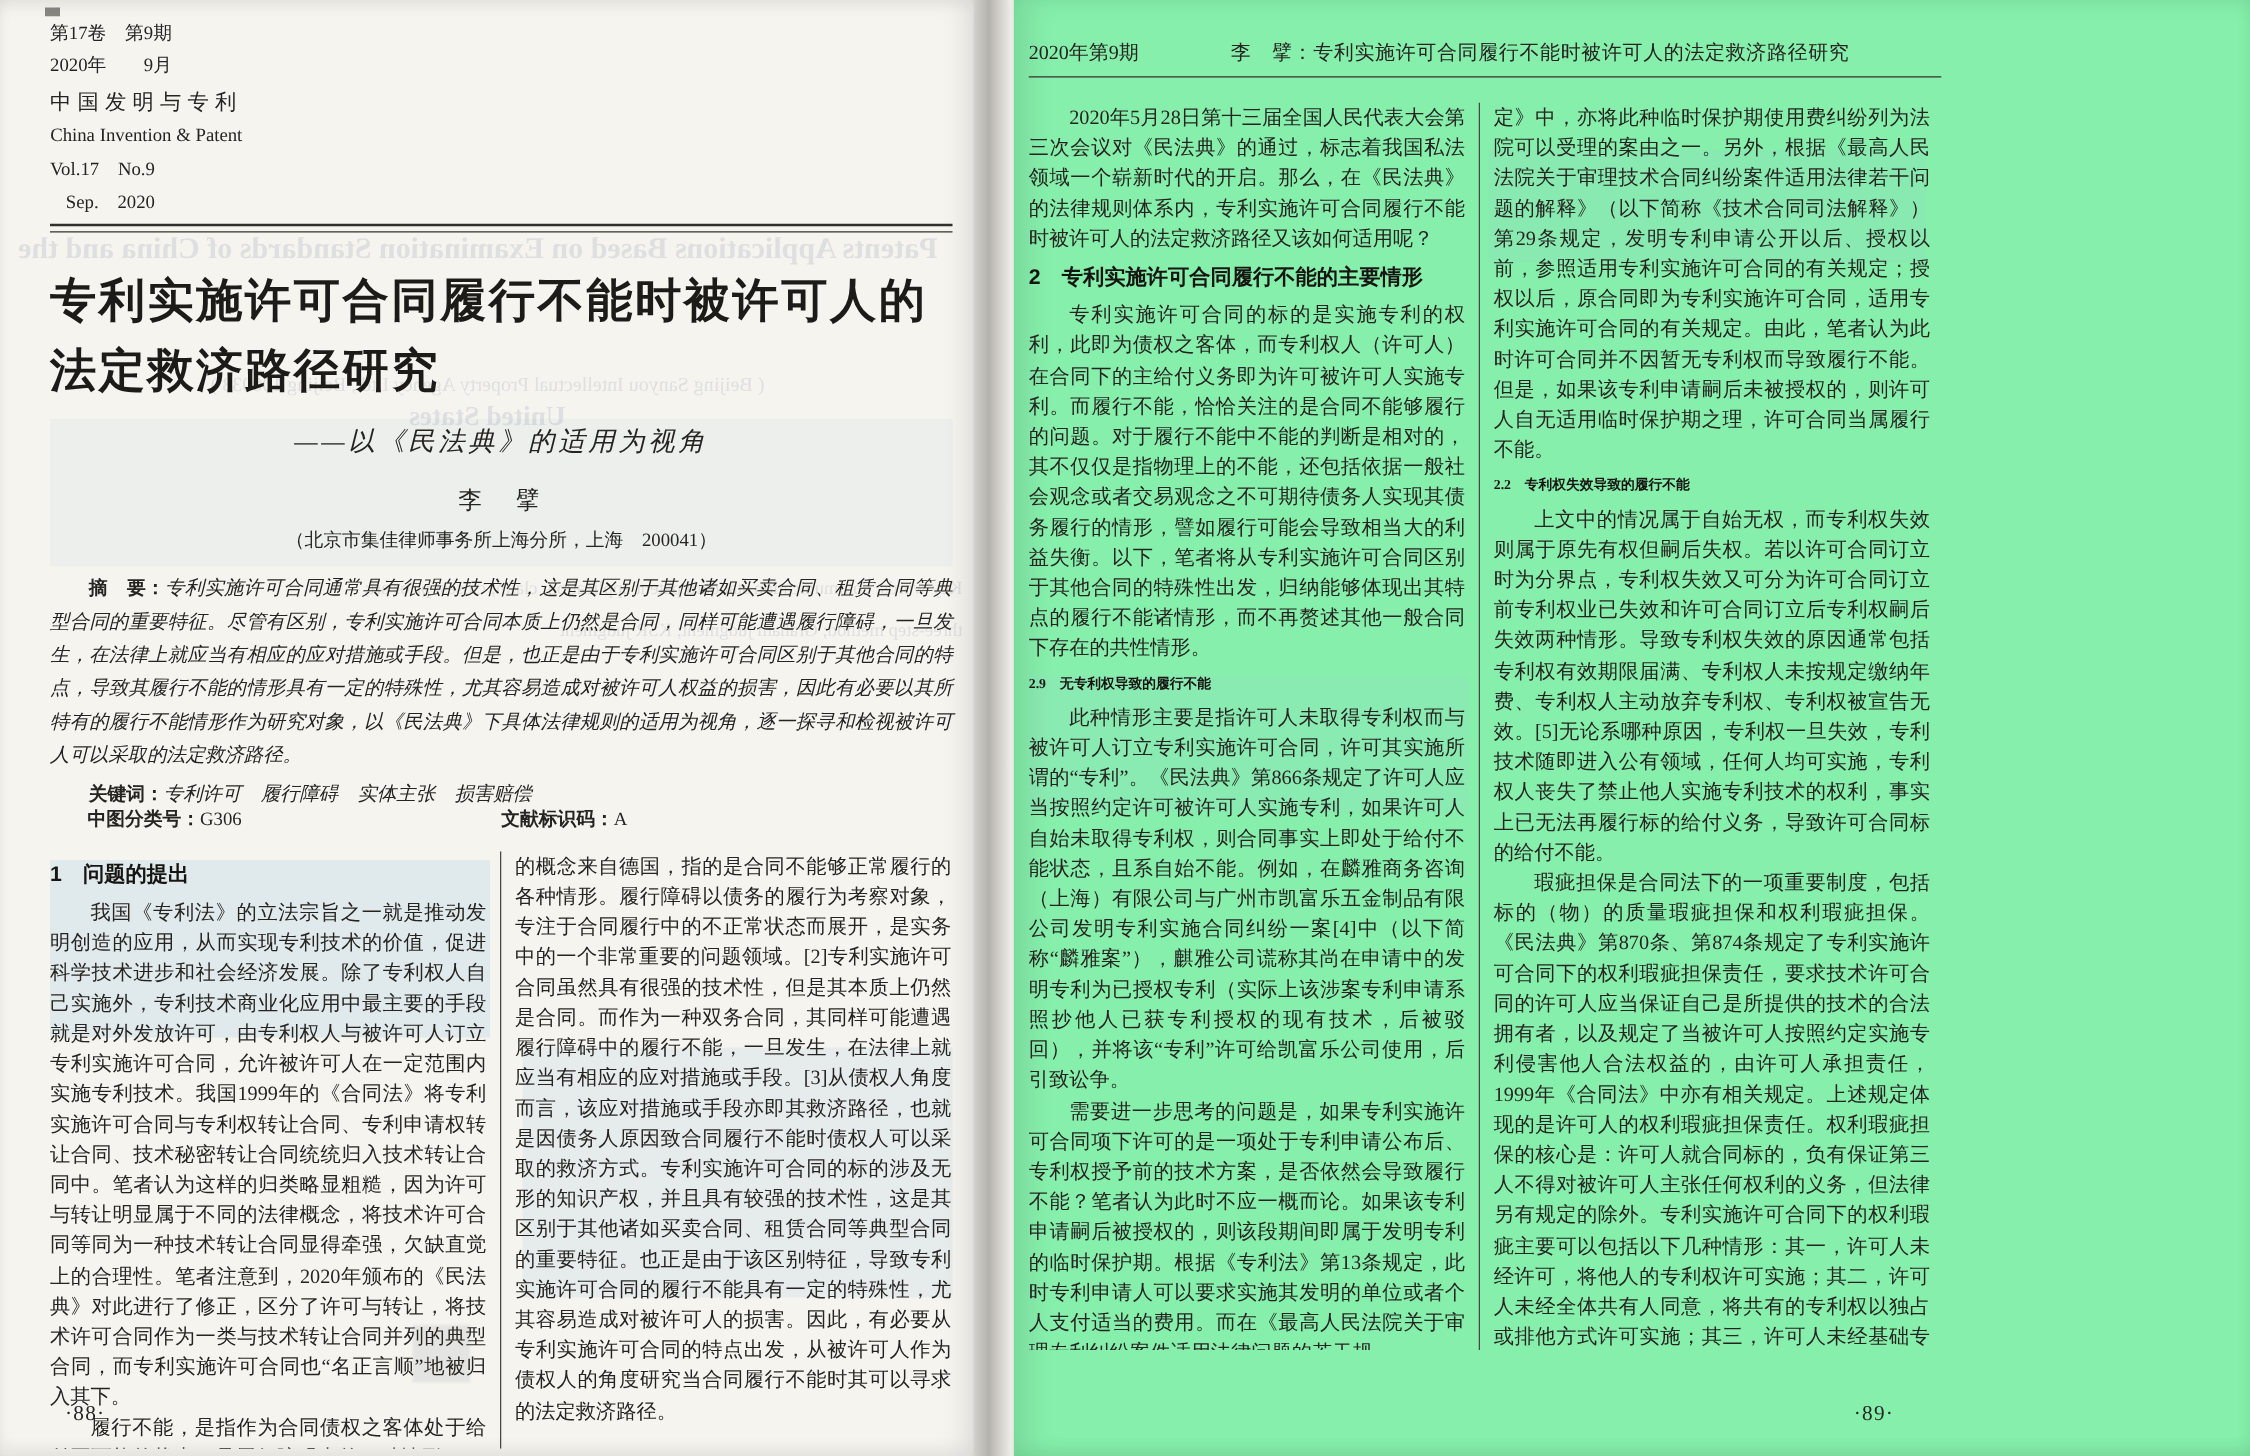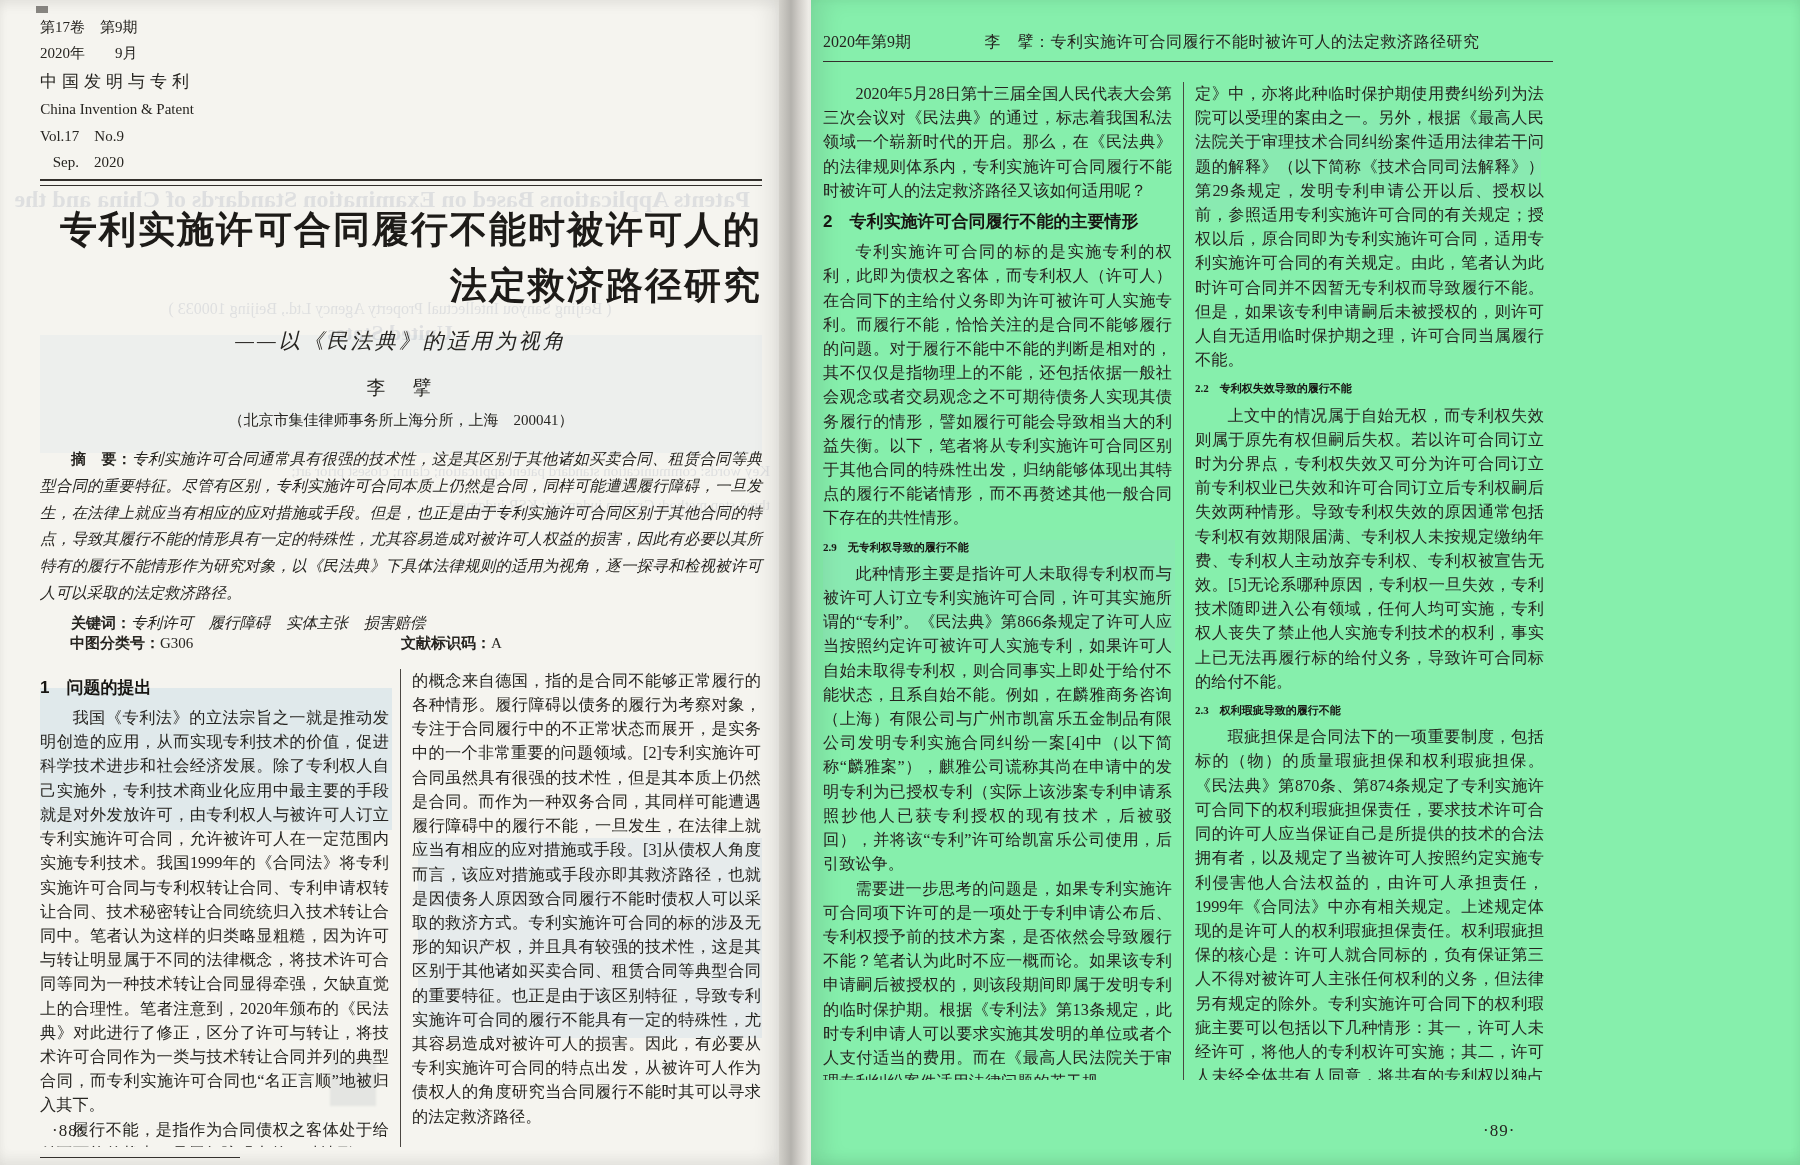--- a/index.html
+++ b/index.html
@@ -18,21 +18,21 @@
 
   
   .jhdr{display:flex;justify-content:space-between;align-items:flex-start;
         padding-top:14px;font-size:15px;line-height:1.75;flex-direction:column;}
   .jhdr .c{text-align:center;}
   .jhdr .r{text-align:right;}
   .jhdr .cn{font-size:17px;letter-spacing:5px;}
   .dbl-rule{margin-top:4px;height:4px;border-top:2px solid #33302c;border-bottom:1px solid #33302c;}
 
   
-  .title{margin-top:16px;text-align:right;font-weight:bold;font-size:37px;
+  .title{margin-top:28px;text-align:left;font-weight:bold;font-size:37px;
          line-height:1.5;letter-spacing:2px;color:#1d1b18;}
   .subtitle{margin-top:14px;text-align:center;font-size:21px;font-style:italic;letter-spacing:3px;}
   .author{margin-top:20px;text-align:center;font-size:19px;letter-spacing:4px;}
   .affil{margin-top:10px;text-align:center;font-size:15px;}
 
   
   .abs{margin-top:16px;font-size:15.5px;line-height:1.73;text-align:justify;text-indent:2em;}
   .kai{font-style:italic;}
   .lab{font-style:normal;font-weight:bold;font-family:"Liberation Sans",sans-serif;font-size:15px;}
   .kwline{margin-top:6px;font-size:15.5px;text-indent:2em;}
@@ -166,21 +166,20 @@
           <p>专利实施许可合同的标的是实施专利的权利，此即为债权之客体，而专利权人（许可人）在合同下的主给付义务即为许可被许可人实施专利。而履行不能，恰恰关注的是合同不能够履行的问题。对于履行不能中不能的判断是相对的，其不仅仅是指物理上的不能，还包括依据一般社会观念或者交易观念之不可期待债务人实现其债务履行的情形，譬如履行可能会导致相当大的利益失衡。以下，笔者将从专利实施许可合同区别于其他合同的特殊性出发，归纳能够体现出其特点的履行不能诸情形，而不再赘述其他一般合同下存在的共性情形。</p>
           <div class="h-sub">2.9　无专利权导致的履行不能</div>
           <p>此种情形主要是指许可人未取得专利权而与被许可人订立专利实施许可合同，许可其实施所谓的“专利”。《民法典》第866条规定了许可人应当按照约定许可被许可人实施专利，如果许可人自始未取得专利权，则合同事实上即处于给付不能状态，且系自始不能。例如，在麟雅商务咨询（上海）有限公司与广州市凯富乐五金制品有限公司发明专利实施合同纠纷一案[4]中（以下简称“麟雅案”），麒雅公司谎称其尚在申请中的发明专利为已授权专利（实际上该涉案专利申请系照抄他人已获专利授权的现有技术，后被驳回），并将该“专利”许可给凯富乐公司使用，后引致讼争。</p>
           <p>需要进一步思考的问题是，如果专利实施许可合同项下许可的是一项处于专利申请公布后、专利权授予前的技术方案，是否依然会导致履行不能？笔者认为此时不应一概而论。如果该专利申请嗣后被授权的，则该段期间即属于发明专利的临时保护期。根据《专利法》第13条规定，此时专利申请人可以要求实施其发明的单位或者个人支付适当的费用。而在《最高人民法院关于审理专利纠纷案件适用法律问题的若干规</p>
         </div>
         <div class="coldiv"></div>
         <div class="col">
           <p class="cont">定》中，亦将此种临时保护期使用费纠纷列为法院可以受理的案由之一。另外，根据《最高人民法院关于审理技术合同纠纷案件适用法律若干问题的解释》（以下简称《技术合同司法解释》）第29条规定，发明专利申请公开以后、授权以前，参照适用专利实施许可合同的有关规定；授权以后，原合同即为专利实施许可合同，适用专利实施许可合同的有关规定。由此，笔者认为此时许可合同并不因暂无专利权而导致履行不能。但是，如果该专利申请嗣后未被授权的，则许可人自无适用临时保护期之理，许可合同当属履行不能。</p>
           <div class="h-sub">2.2　专利权失效导致的履行不能</div>
           <p>上文中的情况属于自始无权，而专利权失效则属于原先有权但嗣后失权。若以许可合同订立时为分界点，专利权失效又可分为许可合同订立前专利权业已失效和许可合同订立后专利权嗣后失效两种情形。导致专利权失效的原因通常包括专利权有效期限届满、专利权人未按规定缴纳年费、专利权人主动放弃专利权、专利权被宣告无效。[5]无论系哪种原因，专利权一旦失效，专利技术随即进入公有领域，任何人均可实施，专利权人丧失了禁止他人实施专利技术的权利，事实上已无法再履行标的给付义务，导致许可合同标的给付不能。</p>
-          <div class="h-sub">2.3　权利瑕疵导致的履行不能</div>
           <p>瑕疵担保是合同法下的一项重要制度，包括标的（物）的质量瑕疵担保和权利瑕疵担保。《民法典》第870条、第874条规定了专利实施许可合同下的权利瑕疵担保责任，要求技术许可合同的许可人应当保证自己是所提供的技术的合法拥有者，以及规定了当被许可人按照约定实施专利侵害他人合法权益的，由许可人承担责任，1999年《合同法》中亦有相关规定。上述规定体现的是许可人的权利瑕疵担保责任。权利瑕疵担保的核心是：许可人就合同标的，负有保证第三人不得对被许可人主张任何权利的义务，但法律另有规定的除外。专利实施许可合同下的权利瑕疵主要可以包括以下几种情形：其一，许可人未经许可，将他人的专利权许可实施；其二，许可人未经全体共有人同意，将共有的专利权以独占或排他方式许可实施；其三，许可人未经基础专利权人许可，将在其基础上</p>
         </div>
       </div>
 
       <div class="pagenum pn-r">·89·</div>
     </div>
   </div>
 
 </div>
 

